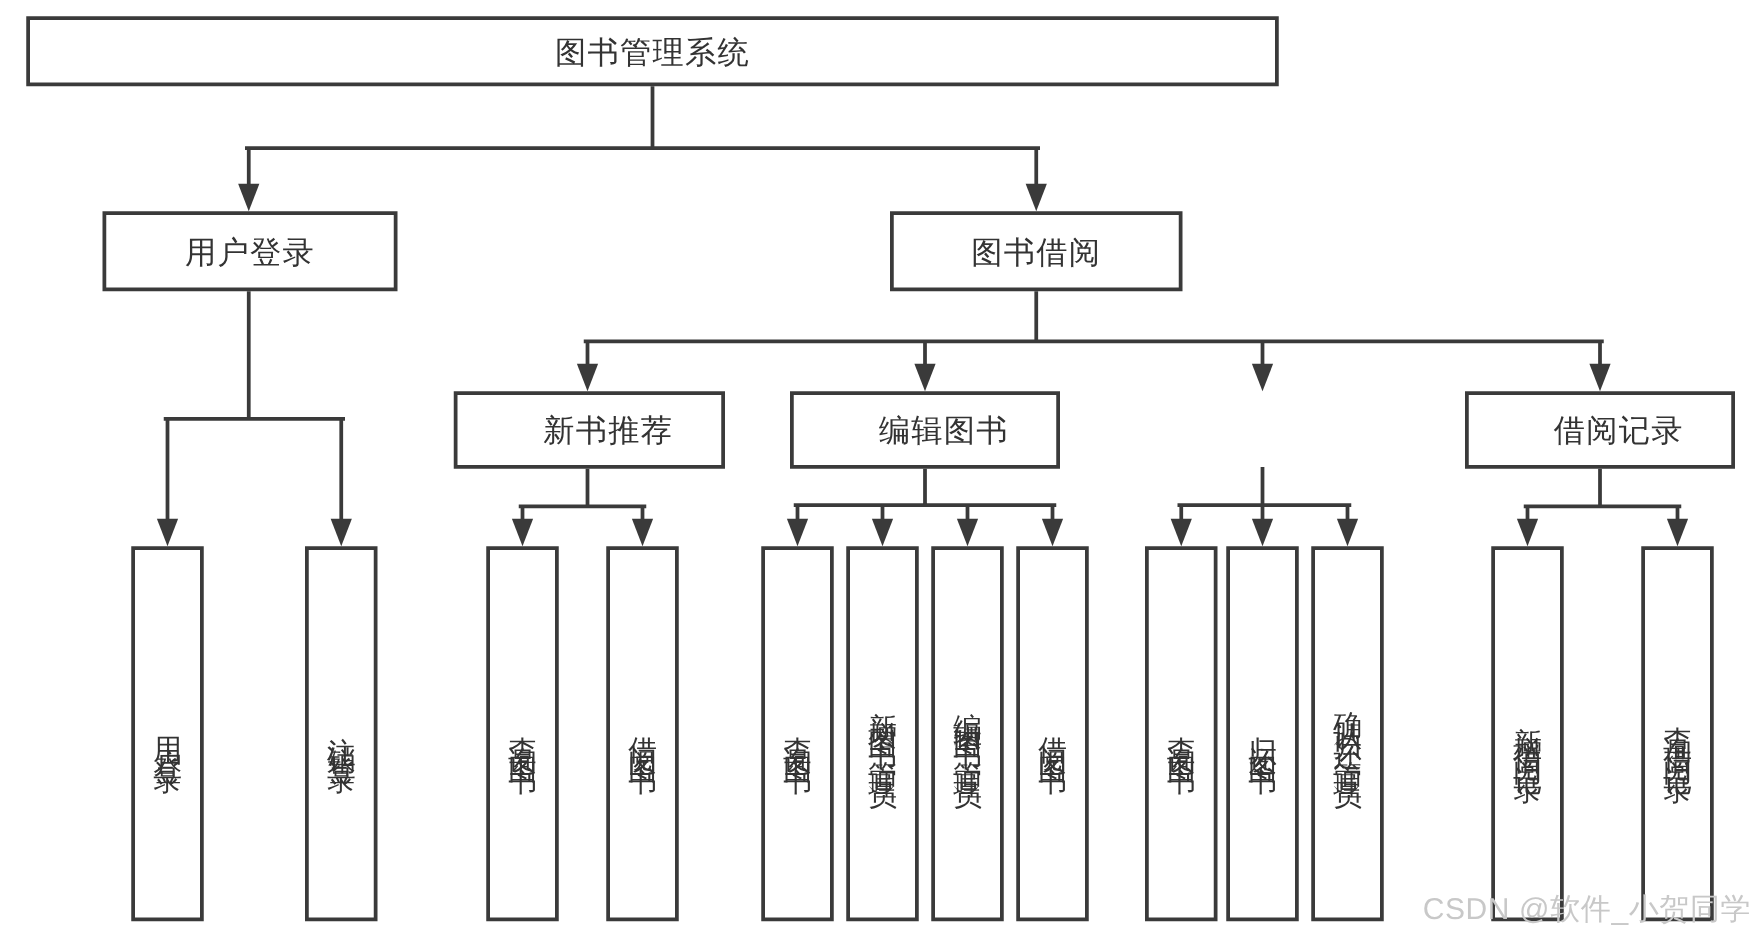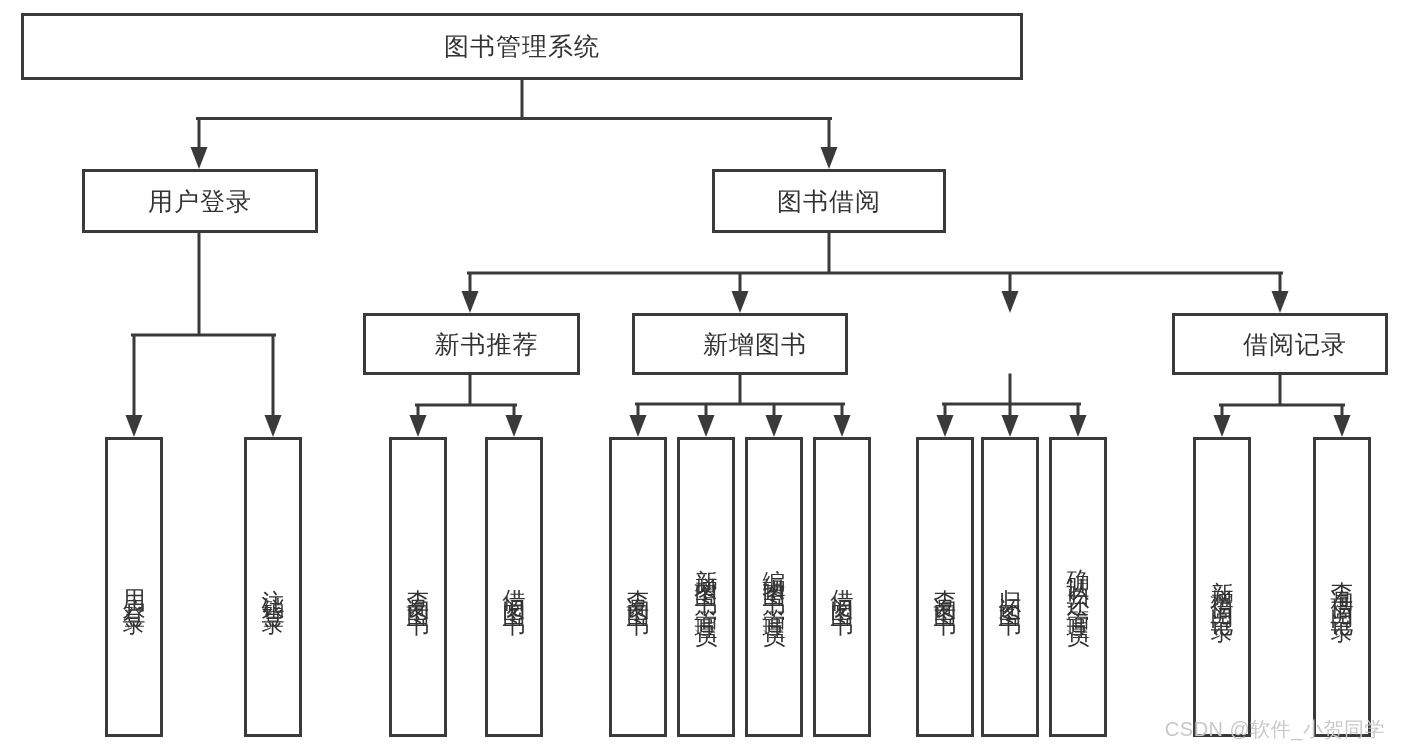--- a/index.html
+++ b/index.html
@@ -37,40 +37,40 @@
   .vlabel{
     writing-mode:vertical-rl;
     text-orientation:mixed;
     font-size:23px;
     line-height:1;
     letter-spacing:8px;
     color:var(--text);
     white-space:nowrap;
   }
   
-  .n-root{left:21px;top:13px;width:1002px;height:67px;}
+  .n-root{left:21px;top:13px;width:1002px;height:56px;}
   
   .n-l2a{left:82px;top:169px;width:236px;height:64px;}
   .n-l2b{left:712px;top:169px;width:234px;height:64px;}
   
   .n-l3{top:313px;height:62px;padding-left:30px;}
   .n-l3a{left:363px;width:217px;}
   .n-l3b{left:632px;width:216px;}
   .n-l3c{left:902px;width:216px;}
   .n-l3d{left:1172px;width:216px;}
   
   .lf-u1{left:105px;} .lf-u2{left:244px;}
   .lf-n1{left:389px;} .lf-n2{left:485px;}
   .lf-b1{left:609px;} .lf-b2{left:677px;} .lf-b3{left:745px;} .lf-b4{left:813px;}
   .lf-c1{left:916px;} .lf-c2{left:981px;} .lf-c3{left:1049px;}
   .lf-r1{left:1193px;} .lf-r2{left:1313px;}
   #watermark{
     position:absolute;
-    right:20px;bottom:4px;
-    font-size:20px;
+    right:4px;bottom:4px;
+    font-size:24px;
     letter-spacing:0.5px;
     color:var(--wm);
     white-space:nowrap;
   }
 </style>
 </head>
 <body>
 
 <div id="stage">
 
@@ -115,21 +115,21 @@
     <span class="hlabel">用户登录</span>
   </div>
   <div class="box n-l2b">
     <span class="hlabel">图书借阅</span>
   </div>
 
   <div class="box n-l3 n-l3a">
     <span class="hlabel">新书推荐</span>
   </div>
   <div class="box n-l3 n-l3b">
-    <span class="hlabel">新增图书</span>
+    <span class="hlabel">编辑图书</span>
   </div>
   <div class="box n-l3 n-l3d">
     <span class="hlabel">借阅记录</span>
   </div>
 
   <div class="box leaf lf-u1">
     <span class="vlabel">用户登录</span>
   </div>
   <div class="box leaf lf-u2">
     <span class="vlabel">注销登录</span>

